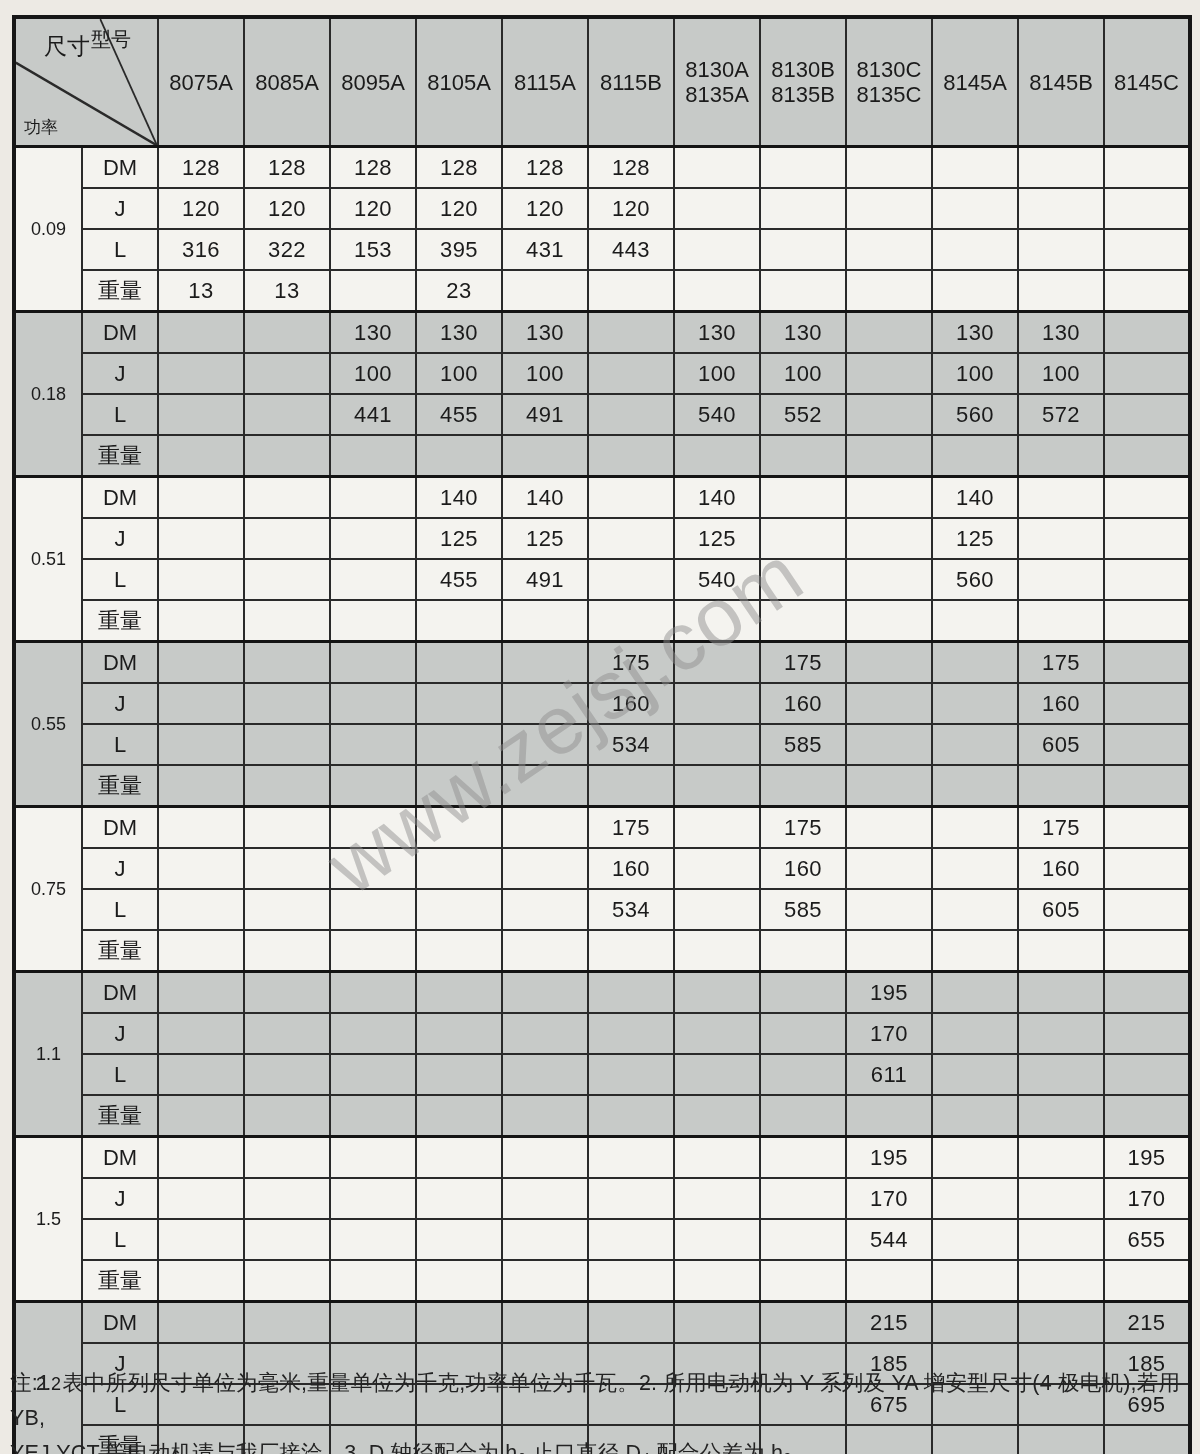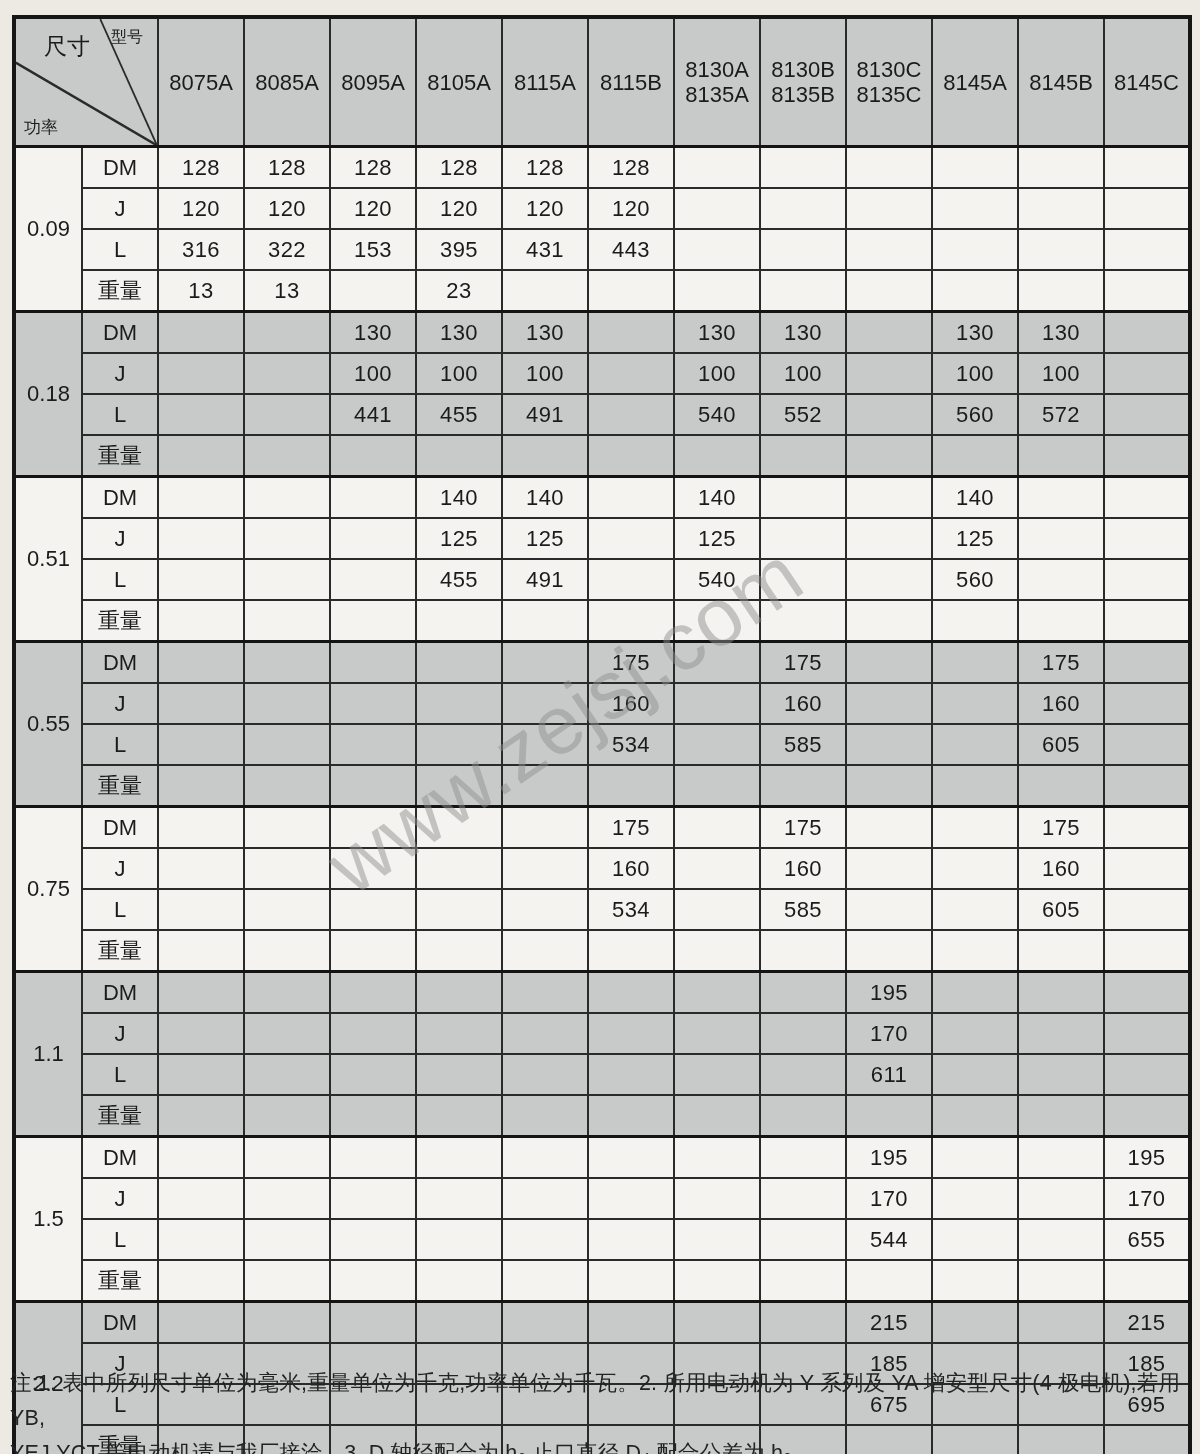--- a/index.html
+++ b/index.html
@@ -30,27 +30,27 @@
     background:#c7cac8;
     height:78px;
     border-bottom:3px solid #141414;
     line-height:1.15;
     white-space:pre-line;
   }
   th.corner{position:relative;}
   th.corner svg.diag{position:absolute;left:0;top:0;width:100%;height:100%;}
   th.corner svg.diag line{stroke:#2a2a2a;stroke-width:1.6;}
   .c-size{position:absolute;left:28px;top:14px;font-size:23px;text-align:right;}
-  .c-model{position:absolute;right:14px;top:9px;font-size:16px;}
+  .c-model{position:absolute;right:26px;top:9px;font-size:20px;}
   .c-power{position:absolute;left:8px;bottom:8px;font-size:17px;}
   .spec-table tbody td{height:39px;}
   tr.light td{background:#f4f3ef;}
   tr.shaded td{background:#c7cac8;}
   tr.group-start td{border-top:3px solid #141414;}
-  td.power{font-size:22px;}
+  td.power{font-size:18px;}
   td.rowlabel{font-size:22px;margin-left:16px;}
   td.val{font-size:22px;letter-spacing:0.5px;}
   .watermark{
     position:absolute;
     left:565px;top:720px;
     transform:translate(-50%,-50%) rotate(-34deg);
     font-size:82px;
     color:#8f8f8f;
     opacity:0.48;
     white-space:nowrap;

